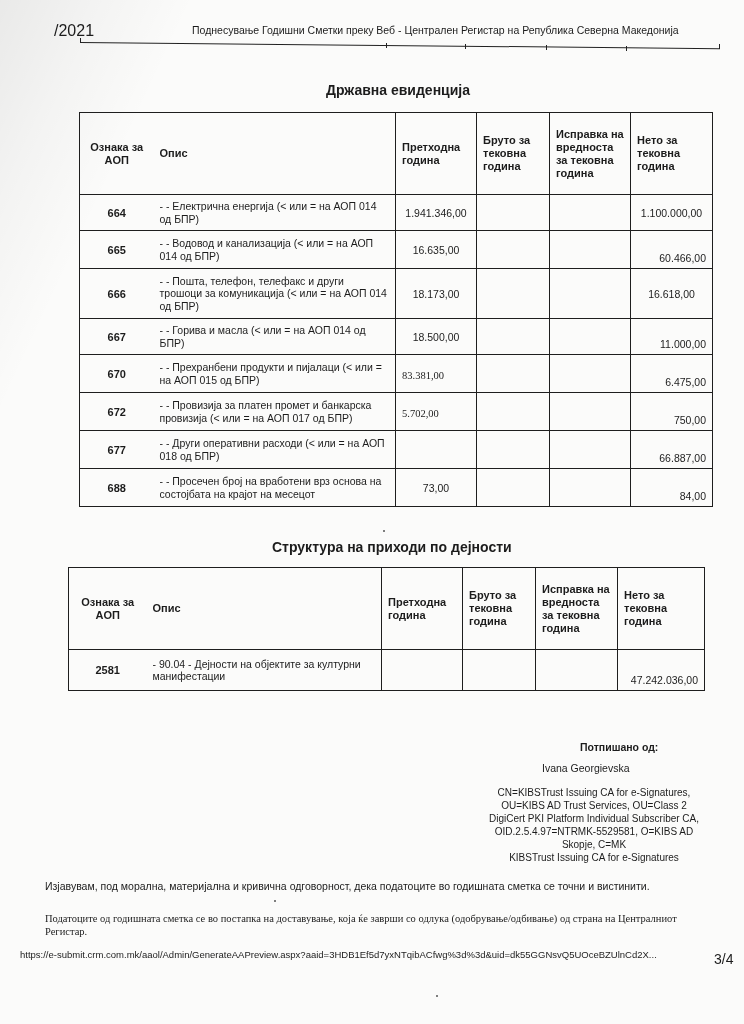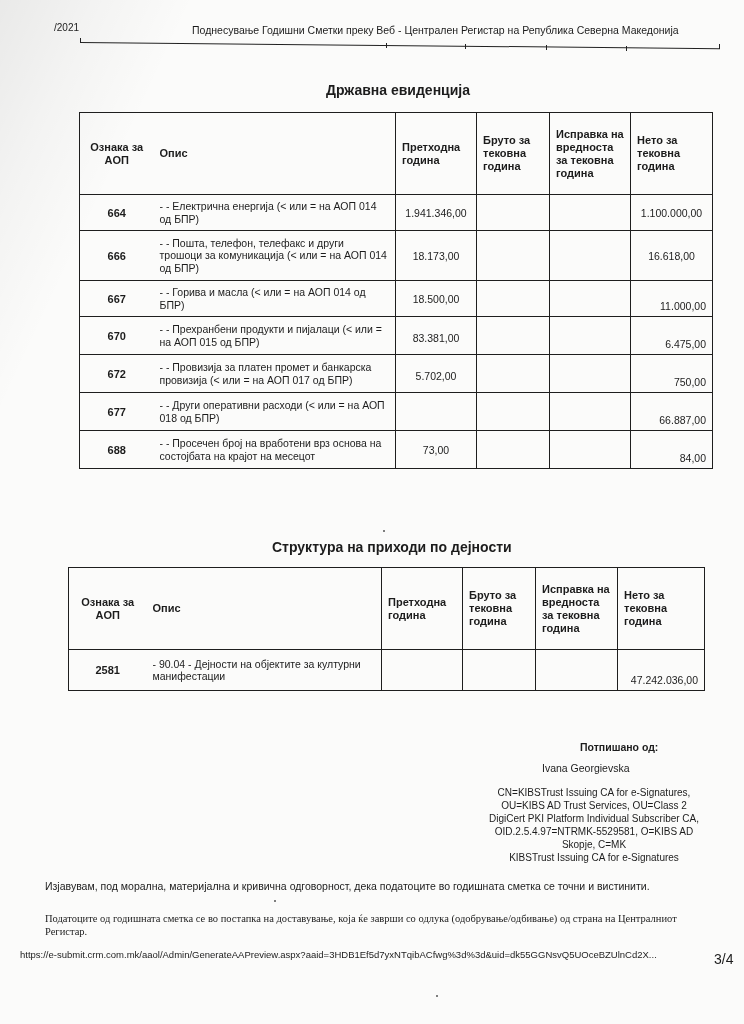--- a/index.html
+++ b/index.html
@@ -7,21 +7,21 @@
     width: 744px; height: 1024px; position: relative; overflow: hidden;
     background: #fbfbfa;
     font-family: "Liberation Sans", sans-serif;
     color: #1c1c1c;
   }
   .scan-shade {
     position: absolute; left: 0; top: 0; width: 744px; height: 1024px;
     background: linear-gradient(115deg, rgba(0,0,0,0.07) 0%, rgba(0,0,0,0.03) 8%, rgba(0,0,0,0) 16%);
     pointer-events: none;
   }
-  .hdr-date { position: absolute; left: 54px; top: 22px; font-size: 10px; }
+  .hdr-date { position: absolute; left: 54px; top: 22px; font-size: 16px; }
   .hdr-title { position: absolute; left: 192px; top: 24px; font-size: 10.5px; white-space: nowrap; }
   .hdr-line {
     position: absolute; left: 80px; top: 41px; width: 420px; height: 0;
     border-top: 1px solid #222;
     transform: rotate(0.55deg); transform-origin: left;
   }
   .tick { position: absolute; width: 0; height: 5px; border-left: 1px solid #222; }
 
   .section-title {
     position: absolute; font-weight: bold; font-size: 14px; white-space: nowrap;
@@ -32,21 +32,21 @@
     font-size: 10.5px;
   }
   table.grid td, table.grid th {
     border: 1.2px solid #1e1e1e; padding: 0 6px; vertical-align: middle;
   }
   table.grid th { font-weight: bold; text-align: left; font-size: 11px; line-height: 13px; }
   table.grid .aop { border-right: none; text-align: center; font-weight: bold; font-size: 11px; }
   table.grid th.aop { text-align: center; }
   table.grid .opis { border-left: none; line-height: 12.5px; }
   table.grid .num { text-align: center; font-size: 10.5px; }
-  table.grid .num-prev { text-align: center; padding-top: 4px; }
+  table.grid .num-prev { text-align: left; padding-top: 4px; font-family: Liberation Serif, serif; }
   table.grid .num-net { text-align: right; vertical-align: bottom; padding-bottom: 4px; }
 
   .sign { position: absolute; text-align: center; font-size: 10px; line-height: 13px; }
   .sign-title { position: absolute; left: 548px; top: 741px; font-weight: bold; font-size: 10.5px; margin-left: 32px; }
   .sign-name { position: absolute; left: 542px; top: 762px; font-size: 10.5px; }
   .sign-cert { left: 478px; top: 786px; width: 232px; }
 
   .decl { position: absolute; left: 45px; top: 880px; font-size: 10.5px; white-space: nowrap; }
   .notice { position: absolute; left: 45px; top: 912px; width: 660px; font-size: 10.5px; line-height: 13px; font-family: Liberation Serif, serif; }
   .url { position: absolute; left: 20px; top: 949px; font-size: 9.5px; white-space: nowrap; }
@@ -93,20 +93,28 @@
   </thead>
   <tbody>
     <tr style="height:36px;">
       <td class="aop">664</td>
       <td class="opis">- - Електрична енергија (&lt; или = на АОП 014 од БПР)</td>
       <td class="num">1.941.346,00</td>
       <td class="num"></td>
       <td class="num"></td>
       <td class="num">1.100.000,00</td>
     </tr>
+    <tr style="height:38px;">
+      <td class="aop">665</td>
+      <td class="opis">- - Водовод и канализација (&lt; или = на АОП 014 од БПР)</td>
+      <td class="num">16.635,00</td>
+      <td class="num"></td>
+      <td class="num"></td>
+      <td class="num-net">60.466,00</td>
+    </tr>
     <tr style="height:50px;">
       <td class="aop">666</td>
       <td class="opis">- - Пошта, телефон, телефакс и други трошоци за комуникација (&lt; или = на АОП 014 од БПР)</td>
       <td class="num">18.173,00</td>
       <td class="num"></td>
       <td class="num"></td>
       <td class="num">16.618,00</td>
     </tr>
     <tr style="height:36px;">
       <td class="aop">667</td>

